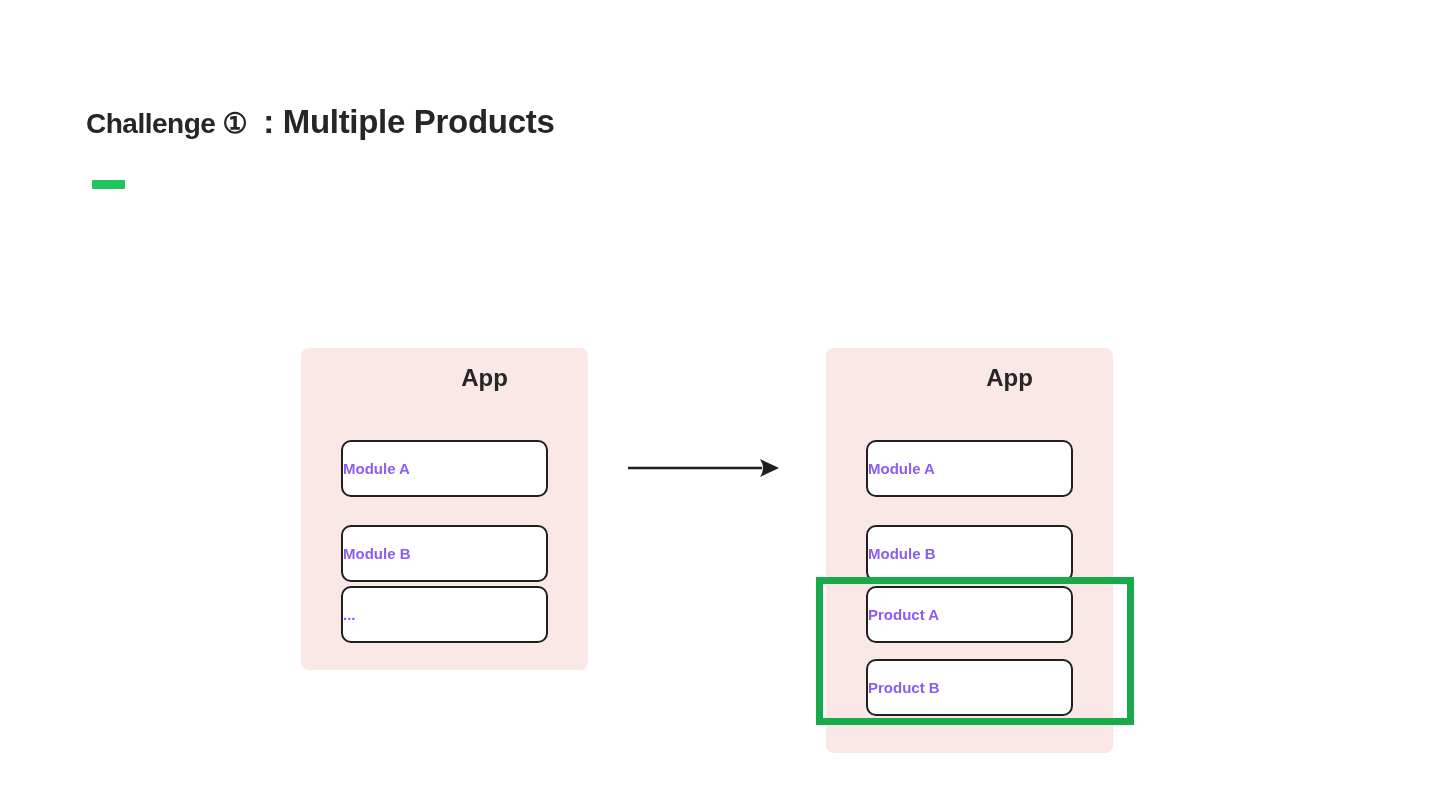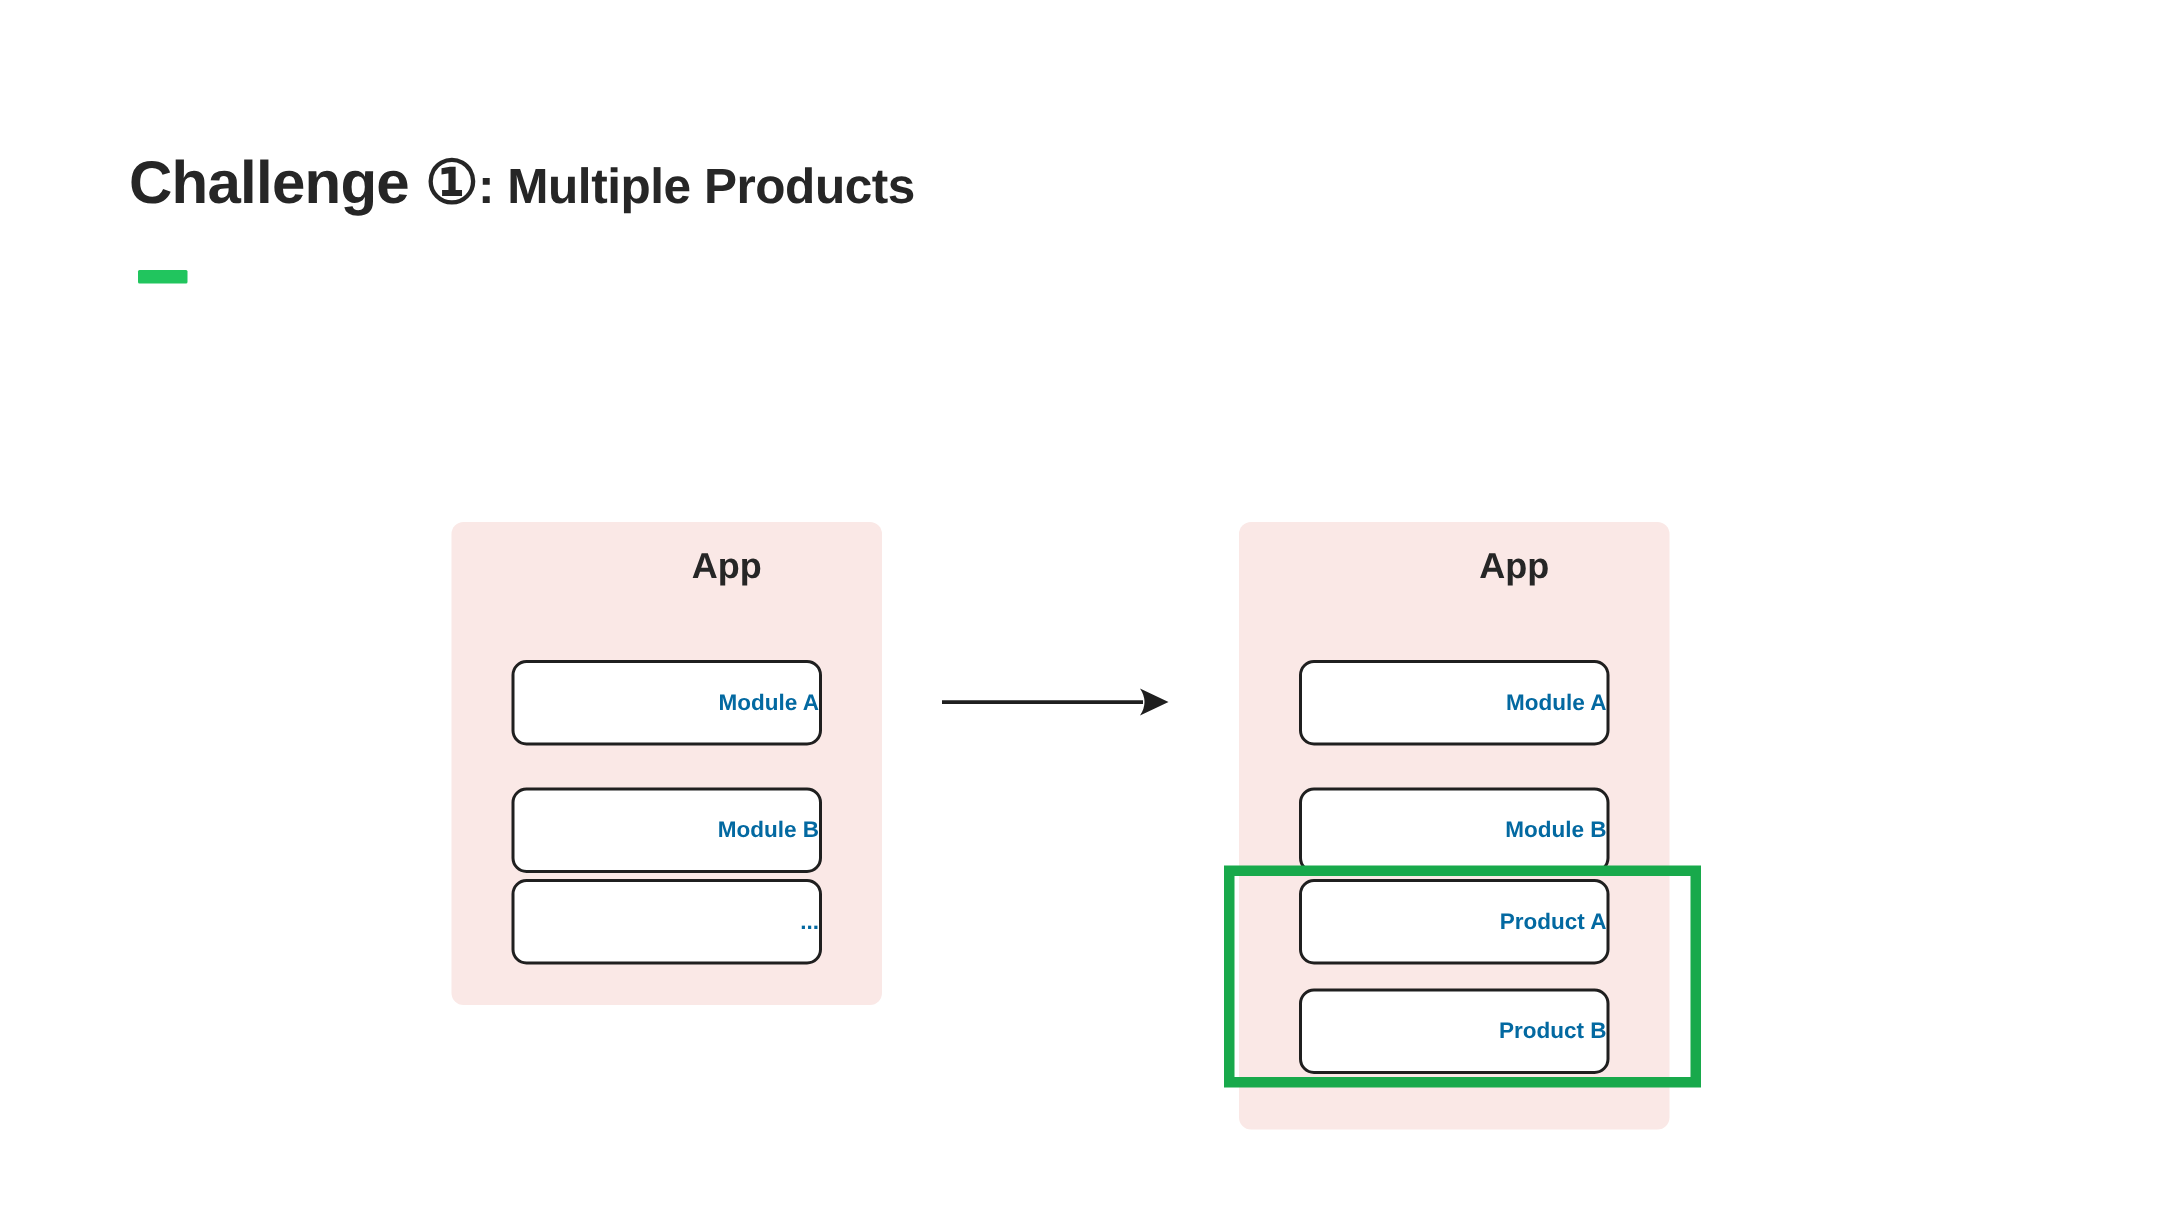--- a/index.html
+++ b/index.html
@@ -19,22 +19,22 @@
   
   .title {
     position: absolute;
     left: 86px;
     top: 98px;
     white-space: nowrap;
     color: #262626;
     font-weight: 700;
     line-height: 48px;
   }
-  .title .title-main { font-size: 40px; letter-spacing: -0.5px; }
-  .title .title-sub  { font-size: 33px; margin-left: 0; letter-spacing: -0.3px; }
+  .title .title-main { font-size: 28px; letter-spacing: -0.5px; }
+  .title .title-sub  { font-size: 33px; margin-left: 16px; letter-spacing: -0.3px; }
 
   .accent-dash {
     position: absolute;
     left: 92px;
     top: 180px;
     width: 33px;
     height: 9px;
     border-radius: 1px;
     background: #21c55e;
   }
@@ -75,25 +75,25 @@
   }
 
   .module {
     position: absolute;
     left: 40px;
     width: 207px;
     height: 57px;
     background: #ffffff;
     border: 2px solid #1f1f1f;
     border-radius: 10px;
-    text-align: right;
+    text-align: left;
     line-height: 53px;
     font-size: 15px;
     font-weight: 700;
-    color: #0369a1;
+    color: #8b5cf6;
   }
   .m-row0 { top: 92px; }
   .m-row1 { top: 177px; }
   .m-row2 { top: 238px; }
   .m-row3 { top: 311px; }
 
   
   .arrow-wrap {
     position: absolute;
     left: 626px;

